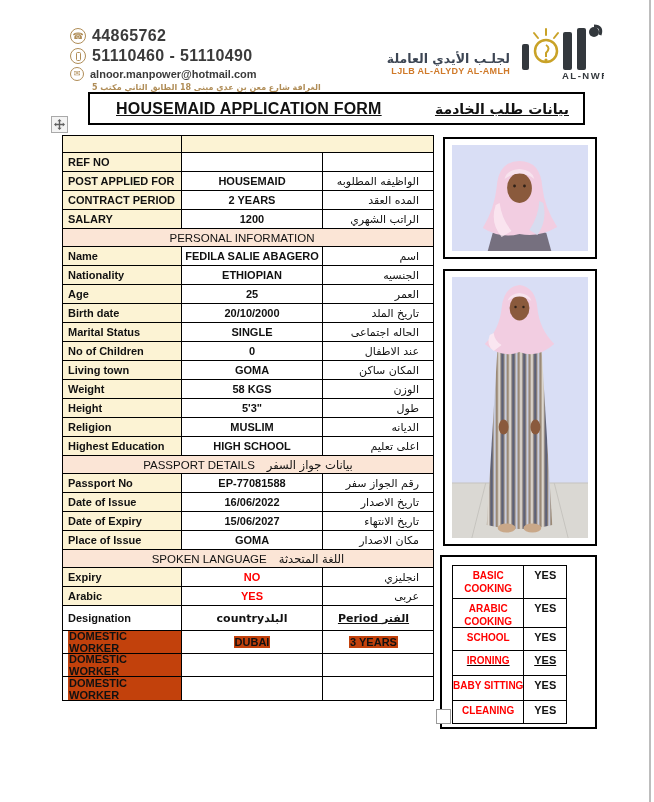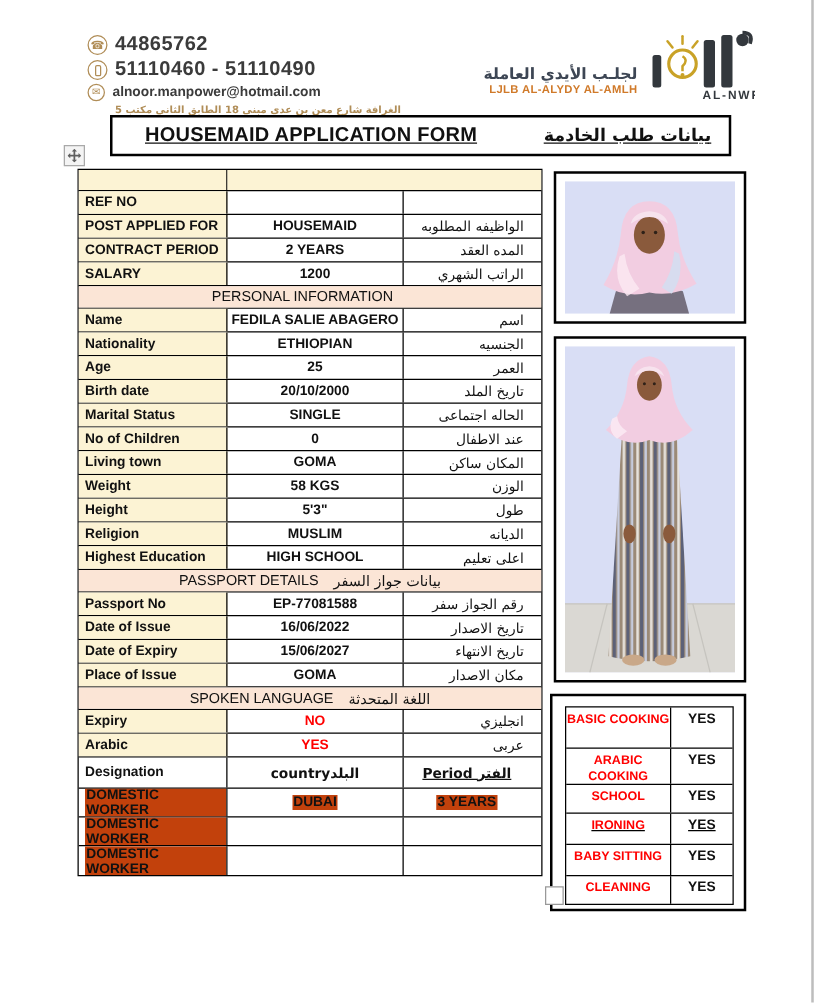--- a/index.html
+++ b/index.html
@@ -58,21 +58,21 @@
   .hl{background:#c2410c;font-weight:bold;font-size:11px;padding:0 1px;}
   .u{text-decoration:underline;}
 
   
   .photobox{position:absolute;border:2.5px solid #000;background:#fff;padding:6px 7px;}
   .photo1{left:443px;top:137px;width:154px;height:122px;}
   .photo2{left:443px;top:269px;width:154px;height:277px;}
   .photo-inner{width:100%;height:100%;display:block;}
 
   .skillsbox{position:absolute;left:440px;top:555px;width:157px;height:174px;border:2px solid #000;background:#fff;}
-  .skillstable{position:absolute;left:10px;top:8px;width:135px;border:1.5px solid #000;}
+  .skillstable{position:absolute;left:10px;top:8px;width:115px;border:1.5px solid #000;}
   .srow{display:flex;border-bottom:1px solid #000;}
   .srow:last-child{border-bottom:none;}
   .s-name{width:84px;border-right:1px solid #000;color:#ff0000;font-weight:bold;font-size:10px;
           text-align:center;display:flex;align-items:flex-start;justify-content:center;padding-top:3px;line-height:1.3;}
   .s-val{width:49px;font-weight:bold;font-size:11px;color:#111;display:flex;align-items:flex-start;justify-content:center;padding-top:3px;}
 </style>
 </head>
 <body>
 
 <div class="page-edge"></div>

